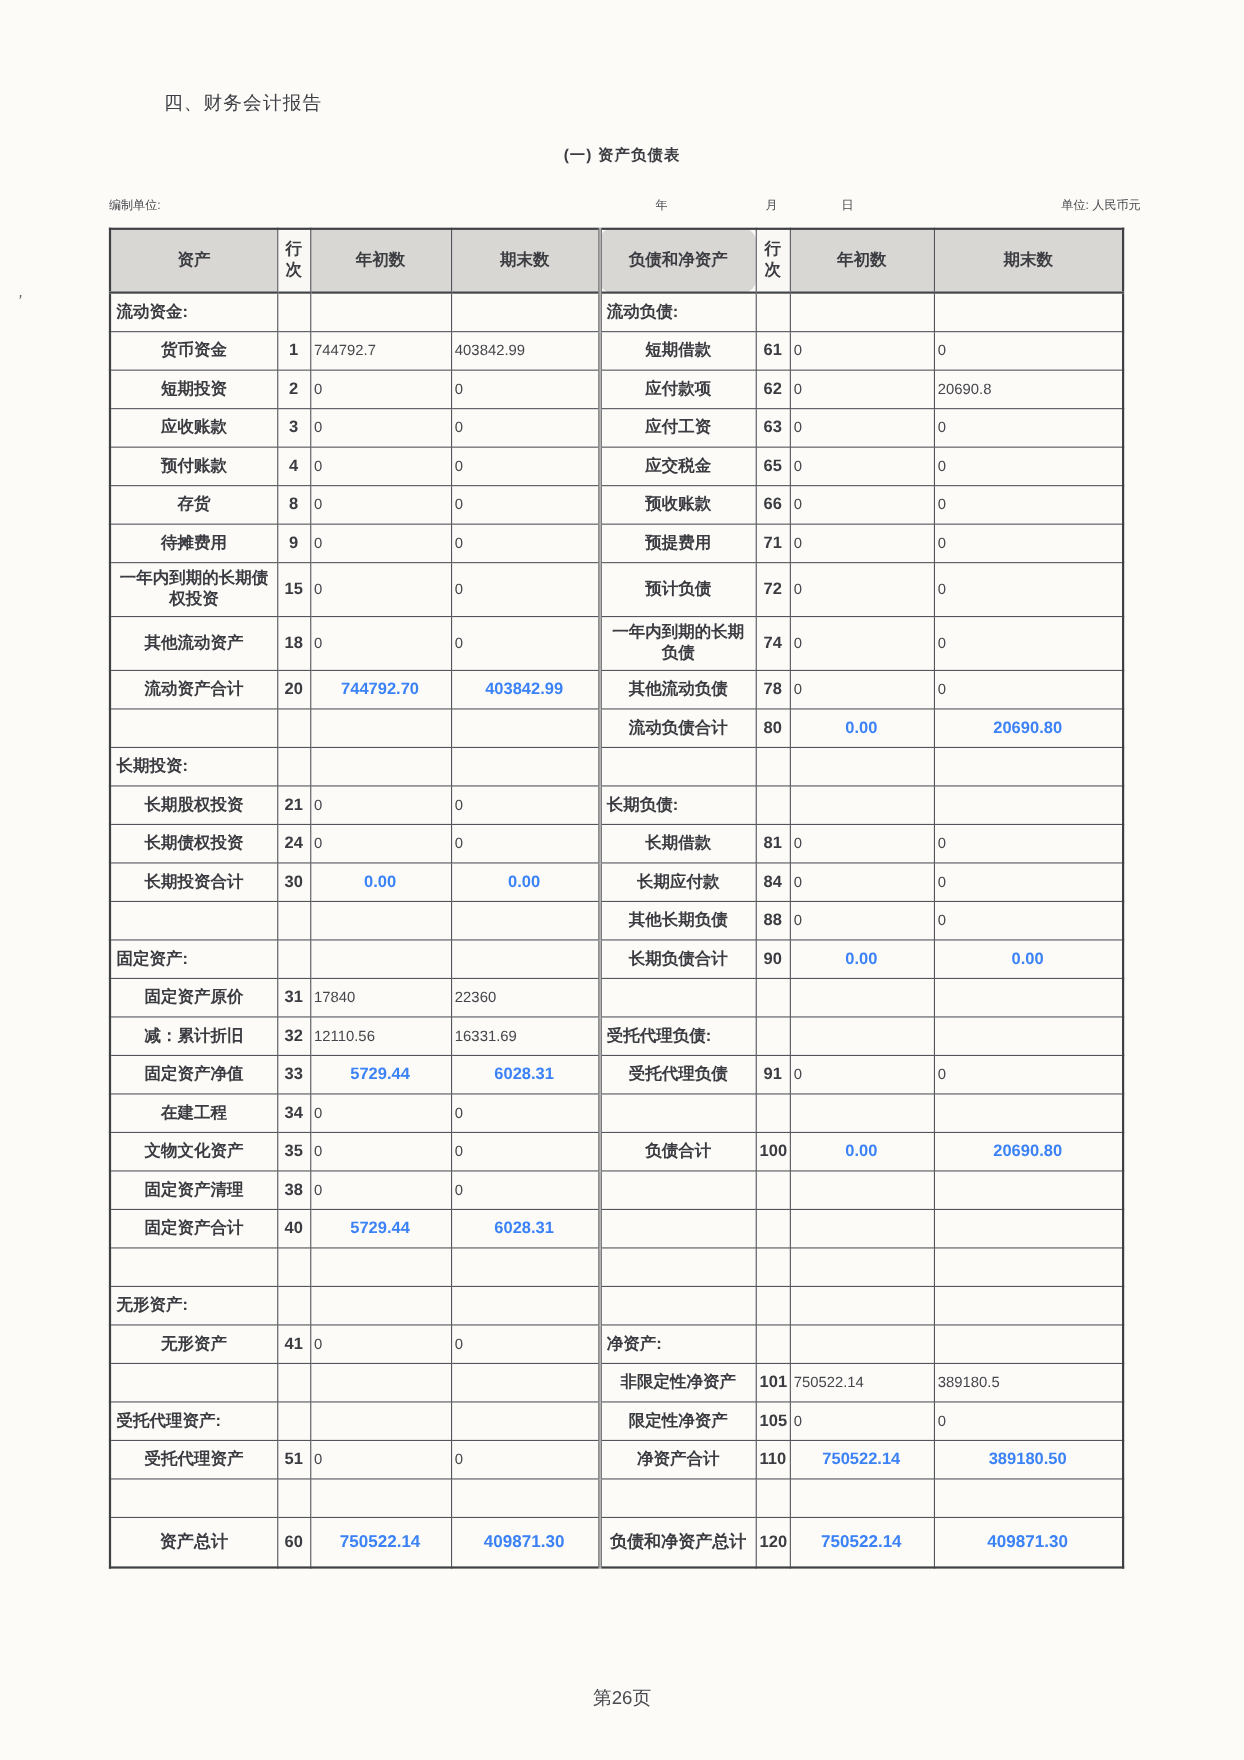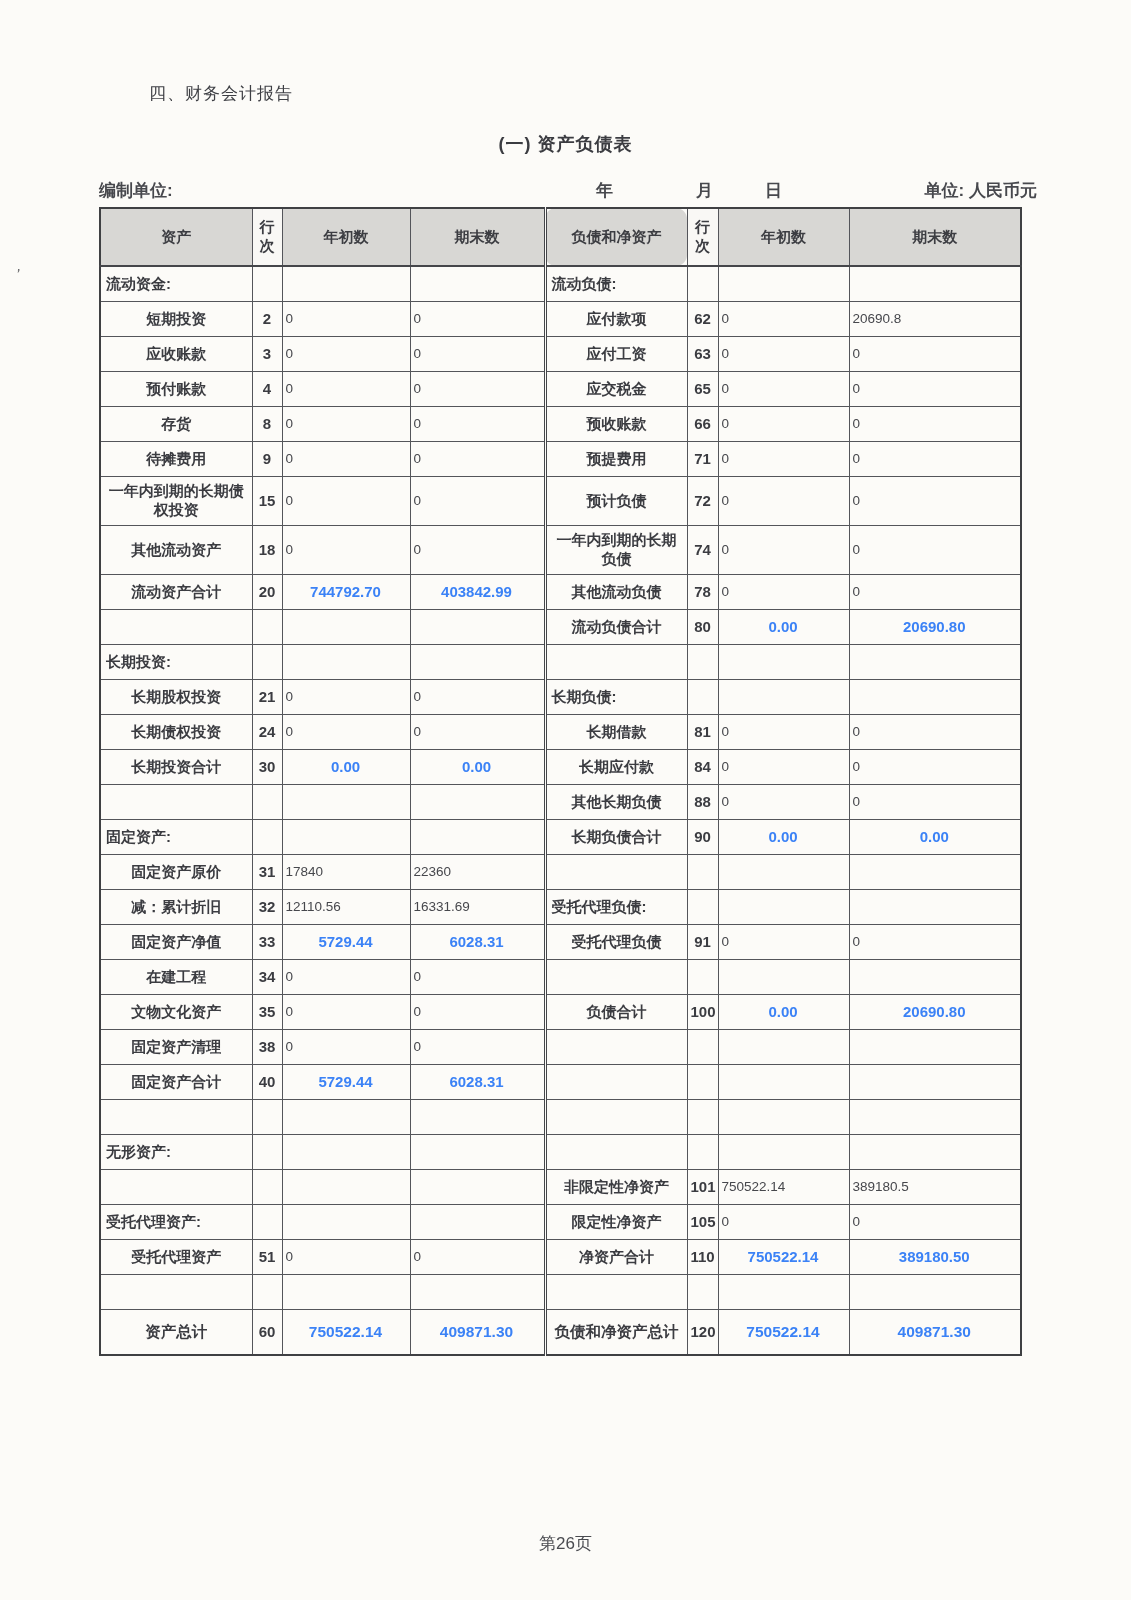--- a/index.html
+++ b/index.html
@@ -11,23 +11,23 @@
     overflow:hidden;
     font-family:"Liberation Sans","DejaVu Sans",sans-serif;
     color:#3b3c41;
   }
   .section-title{
     position:absolute;left:149px;top:82px;margin:0;
     font-size:17px;font-weight:400;color:#3e3f44;letter-spacing:1px;
   }
   .table-title{
     position:absolute;left:0;top:132px;width:1131px;margin:0;
-    text-align:center;font-size:18px;font-weight:700;color:#3b3c41;letter-spacing:1px;
-  }
-  .meta{position:absolute;left:0;top:176px;width:1131px;height:24px;font-size:17px;color:#47484d;font-weight:bold;}
+    text-align:center;font-size:14px;font-weight:700;color:#3b3c41;letter-spacing:1px;
+  }
+  .meta{position:absolute;left:0;top:176px;width:1131px;height:24px;font-size:11px;color:#47484d;}
   .meta .prepared{position:absolute;left:99px;top:3px;}
   .meta .yy{position:absolute;left:596px;top:3px;}
   .meta .mm{position:absolute;left:696px;top:3px;}
   .meta .dd{position:absolute;left:765px;top:3px;}
   .meta .unit{position:absolute;right:94px;top:3px;}
 
   table.bs{
     position:absolute;left:99px;top:207px;
     width:921px;border-collapse:collapse;table-layout:fixed;
     border:2px solid #3f4043;
@@ -115,20 +115,30 @@
           <td class="lbl section">流动资金:</td>
           <td class="rn"></td>
           <td class="val"></td>
           <td class="val"></td>
           <td class="lbl section">流动负债:</td>
           <td class="rn"></td>
           <td class="val"></td>
           <td class="val"></td>
         </tr>
         <tr class="">
+          <td class="lbl item">货币资金</td>
+          <td class="rn">1</td>
+          <td class="val">744792.7</td>
+          <td class="val">403842.99</td>
+          <td class="lbl item">短期借款</td>
+          <td class="rn">61</td>
+          <td class="val">0</td>
+          <td class="val">0</td>
+        </tr>
+        <tr class="">
           <td class="lbl item">短期投资</td>
           <td class="rn">2</td>
           <td class="val">0</td>
           <td class="val">0</td>
           <td class="lbl item">应付款项</td>
           <td class="rn">62</td>
           <td class="val">0</td>
           <td class="val">20690.8</td>
         </tr>
         <tr class="">
@@ -350,20 +360,30 @@
           <td class="rn"></td>
           <td class="val"></td>
           <td class="val"></td>
         </tr>
         <tr class="">
           <td class="lbl section">无形资产:</td>
           <td class="rn"></td>
           <td class="val"></td>
           <td class="val"></td>
           <td class="lbl empty"></td>
+          <td class="rn"></td>
+          <td class="val"></td>
+          <td class="val"></td>
+        </tr>
+        <tr class="">
+          <td class="lbl item">无形资产</td>
+          <td class="rn">41</td>
+          <td class="val">0</td>
+          <td class="val">0</td>
+          <td class="lbl section">净资产:</td>
           <td class="rn"></td>
           <td class="val"></td>
           <td class="val"></td>
         </tr>
         <tr class="">
           <td class="lbl empty"></td>
           <td class="rn"></td>
           <td class="val"></td>
           <td class="val"></td>
           <td class="lbl item">非限定性净资产</td>

